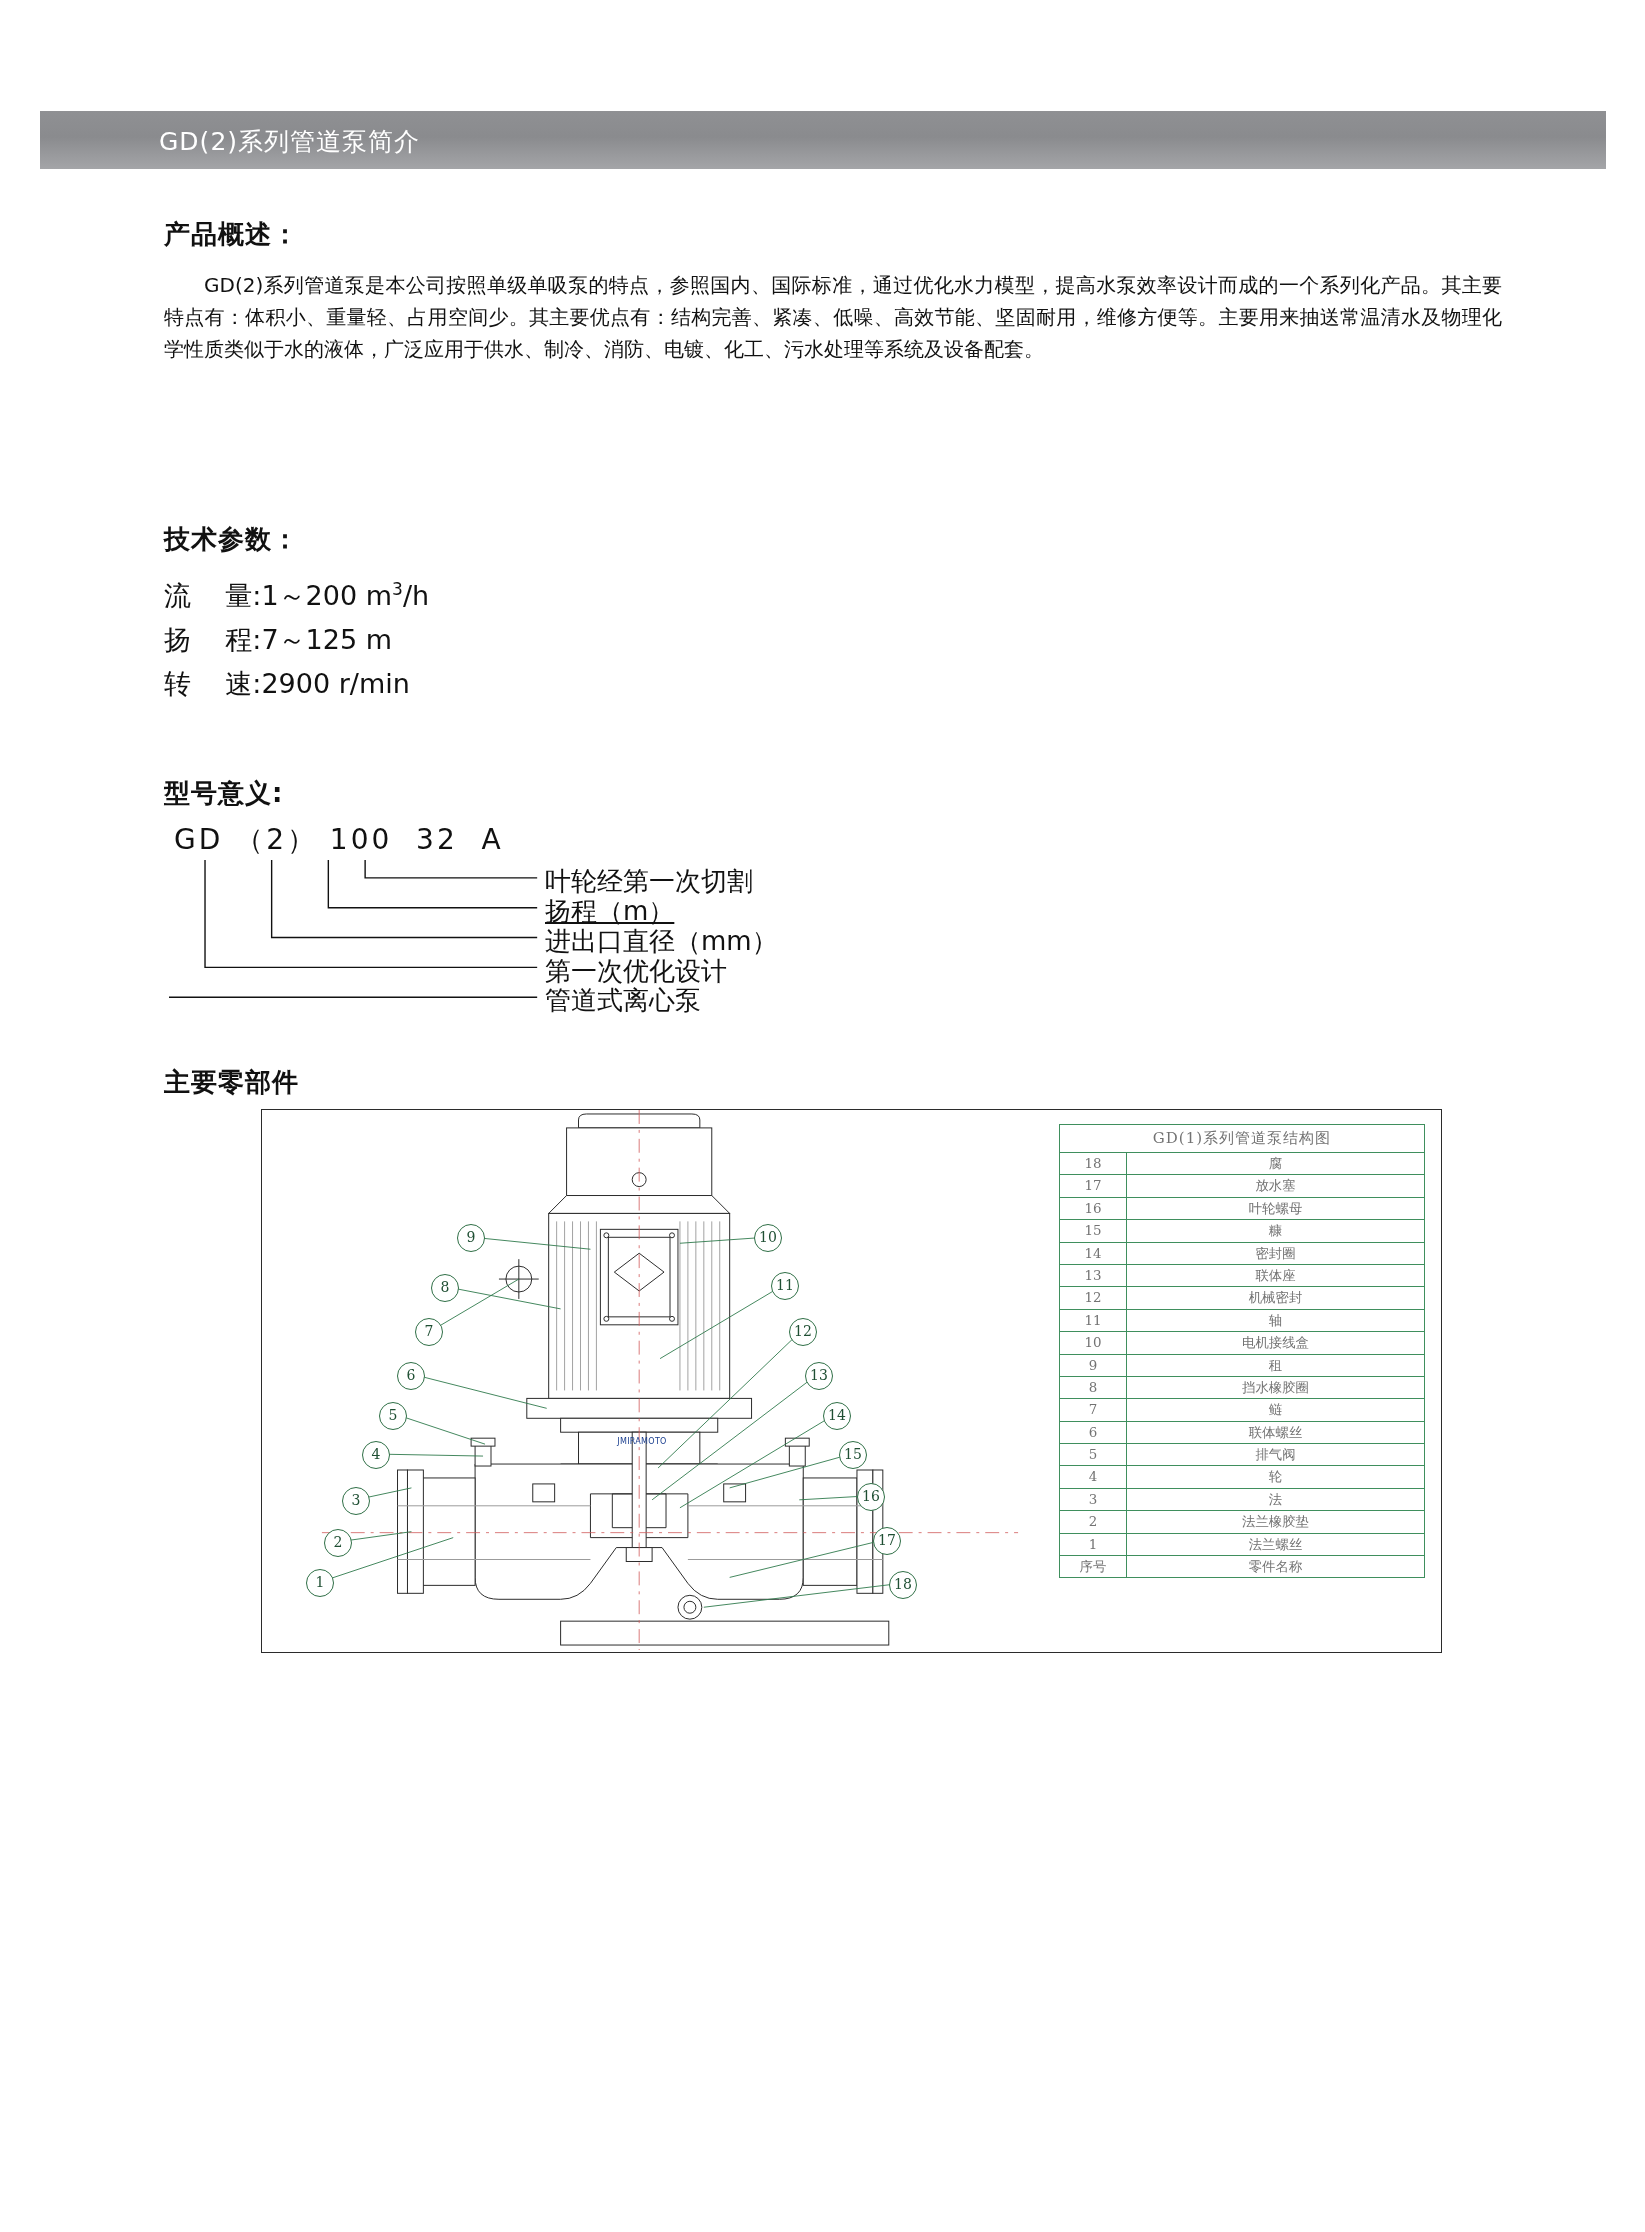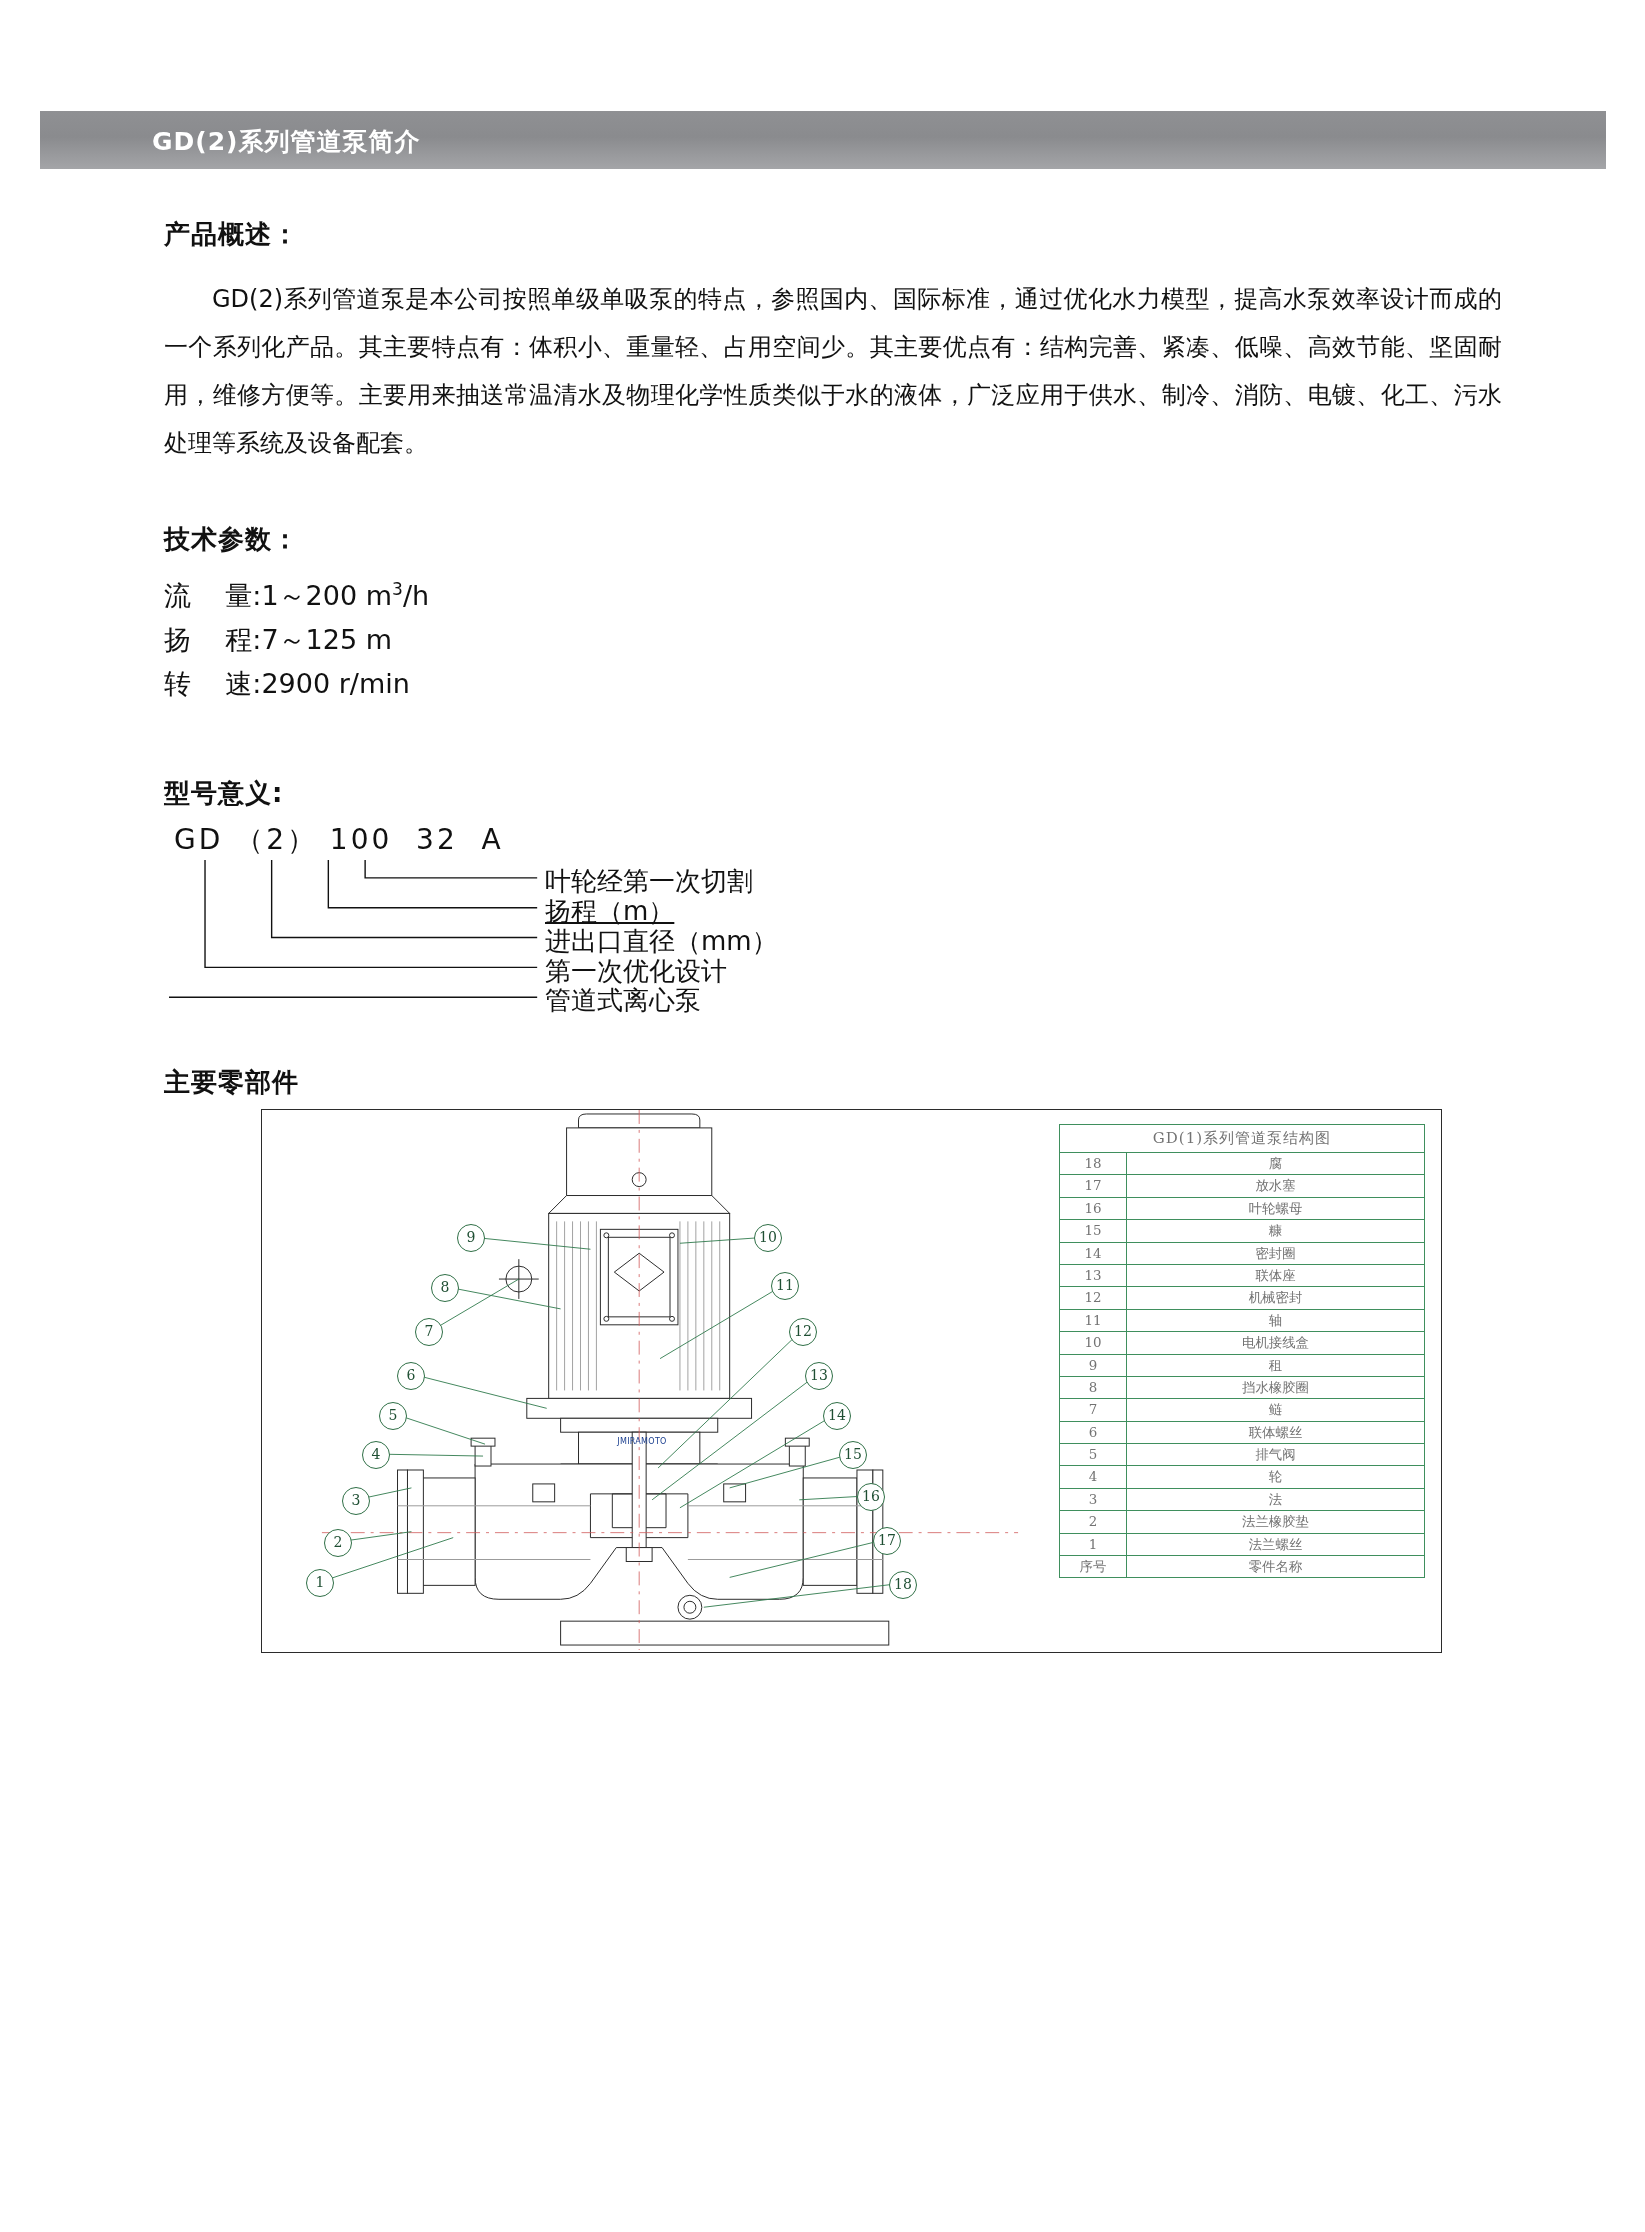--- a/index.html
+++ b/index.html
@@ -21,24 +21,24 @@
   .header-band {
     position:absolute;
     left:40px;
     top:111px;
     width:1566px;
     height:58px;
     background:linear-gradient(to bottom,#8f9093 0%,#8a8b8e 45%,#a4a5a8 100%);
   }
   .header-band .htitle {
     position:absolute;
-    left:112px;
+    left:119px;
     top:14px;
     font-size:25px;
-    font-weight:bold;
+    font-weight:normal;
     letter-spacing:1px;
     color:#ffffff;
     font-family:"DejaVu Sans", sans-serif;
   }
 
   
   .content {
     position:absolute;
     left:0;
     top:169px;
@@ -51,24 +51,24 @@
     font-weight:bold;
     color:#111;
     letter-spacing:1px;
   }
   .block { position:absolute; }
 
   #overview-title { left:164px; top:48px; }
   #overview-body {
     position:absolute;
     left:164px;
-    top:106px;
+    top:100px;
     width:1338px;
-    font-size:24px;
-    line-height:48px;
+    font-size:20px;
+    line-height:32px;
     text-align:justify;
     text-indent:2em;
     color:#111;
   }
 
   #spec-title { left:164px; top:353px; }
   #spec-list {
     position:absolute;
     left:164px;
     top:398px;

